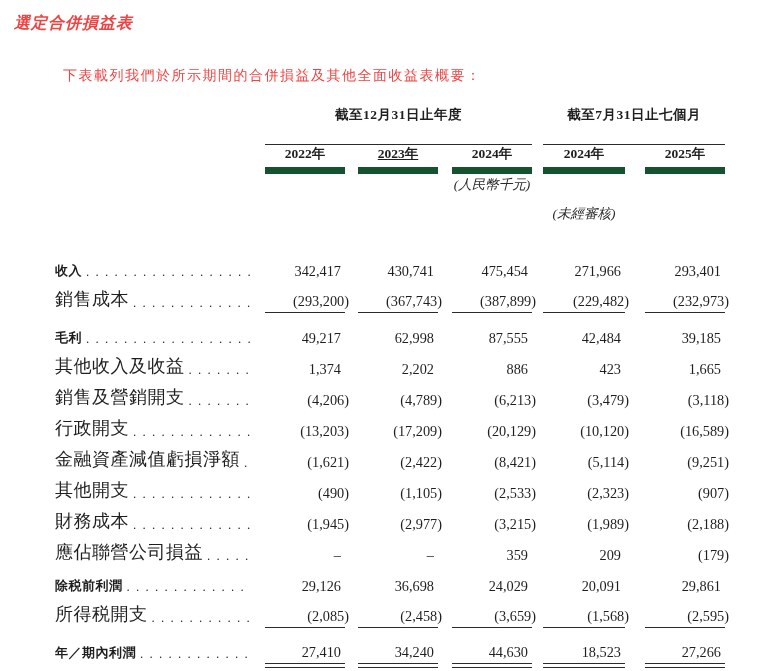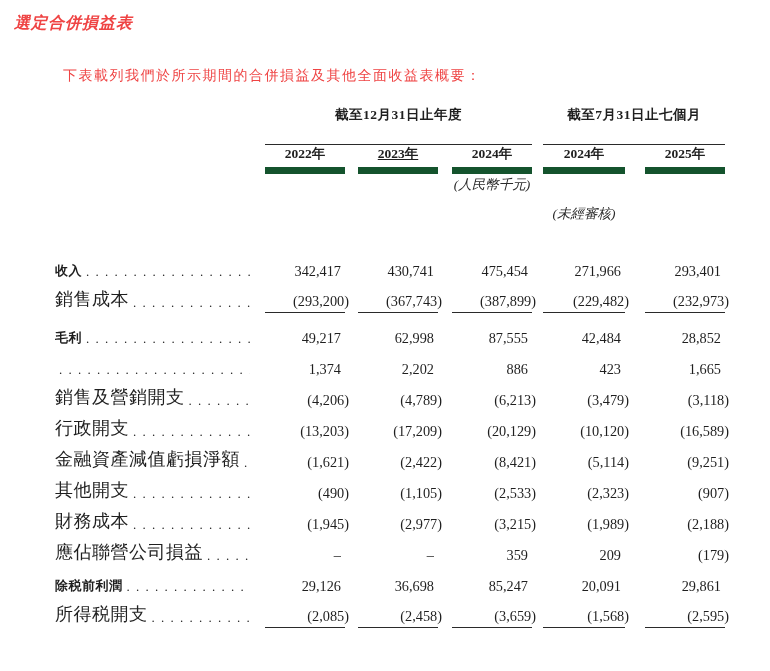--- a/index.html
+++ b/index.html
@@ -147,25 +147,26 @@
 
     <div class="row bold">
       <div class="lblcol">
           <span class="lbl-text">毛利</span>
           <span class="dots"></span>
         </div>
       <div class="c c1"><span class="v np">49,217</span></div>
       <div class="c c2"><span class="v np">62,998</span></div>
       <div class="c c3"><span class="v np">87,555</span></div>
       <div class="c c4"><span class="v np">42,484</span></div>
-      <div class="c c5"><span class="v np">28,852</span></div>
-    </div>
-
-    <div class="row">
-      <div class="lblcol">
+      <div class="c c5"><span class="v np">39,185</span></div>
+    </div>
+
+    <div class="row">
+      <div class="lblcol">
+          <span class="lbl-text">其他收入及收益</span>
           <span class="dots"></span>
         </div>
       <div class="c c1"><span class="v np">1,374</span></div>
       <div class="c c2"><span class="v np">2,202</span></div>
       <div class="c c3"><span class="v np">886</span></div>
       <div class="c c4"><span class="v np">423</span></div>
       <div class="c c5"><span class="v np">1,665</span></div>
     </div>
 
     <div class="row">
@@ -240,32 +241,43 @@
       <div class="c c5"><span class="v p">(179)</span></div>
     </div>
 
     <div class="row bold">
       <div class="lblcol">
           <span class="lbl-text">除税前利潤</span>
           <span class="dots"></span>
         </div>
       <div class="c c1"><span class="v np">29,126</span></div>
       <div class="c c2"><span class="v np">36,698</span></div>
-      <div class="c c3"><span class="v np">85,247</span></div>
+      <div class="c c3"><span class="v np">24,029</span></div>
       <div class="c c4"><span class="v np">20,091</span></div>
       <div class="c c5"><span class="v np">29,861</span></div>
     </div>
 
     <div class="row rule-s">
       <div class="lblcol">
           <span class="lbl-text">所得税開支</span>
           <span class="dots"></span>
         </div>
       <div class="c c1"><span class="v p">(2,085)</span></div>
       <div class="c c2"><span class="v p">(2,458)</span></div>
       <div class="c c3"><span class="v p">(3,659)</span></div>
       <div class="c c4"><span class="v p">(1,568)</span></div>
       <div class="c c5"><span class="v p">(2,595)</span></div>
     </div>
 
+    <div class="row bold rule-d">
+      <div class="lblcol">
+          <span class="lbl-text">年／期內利潤</span>
+          <span class="dots"></span>
+        </div>
+      <div class="c c1"><span class="v np">27,410</span></div>
+      <div class="c c2"><span class="v np">34,240</span></div>
+      <div class="c c3"><span class="v np">44,630</span></div>
+      <div class="c c4"><span class="v np">18,523</span></div>
+      <div class="c c5"><span class="v np">27,266</span></div>
+    </div>
 
   </div>
 </div>
 
 </body></html>

